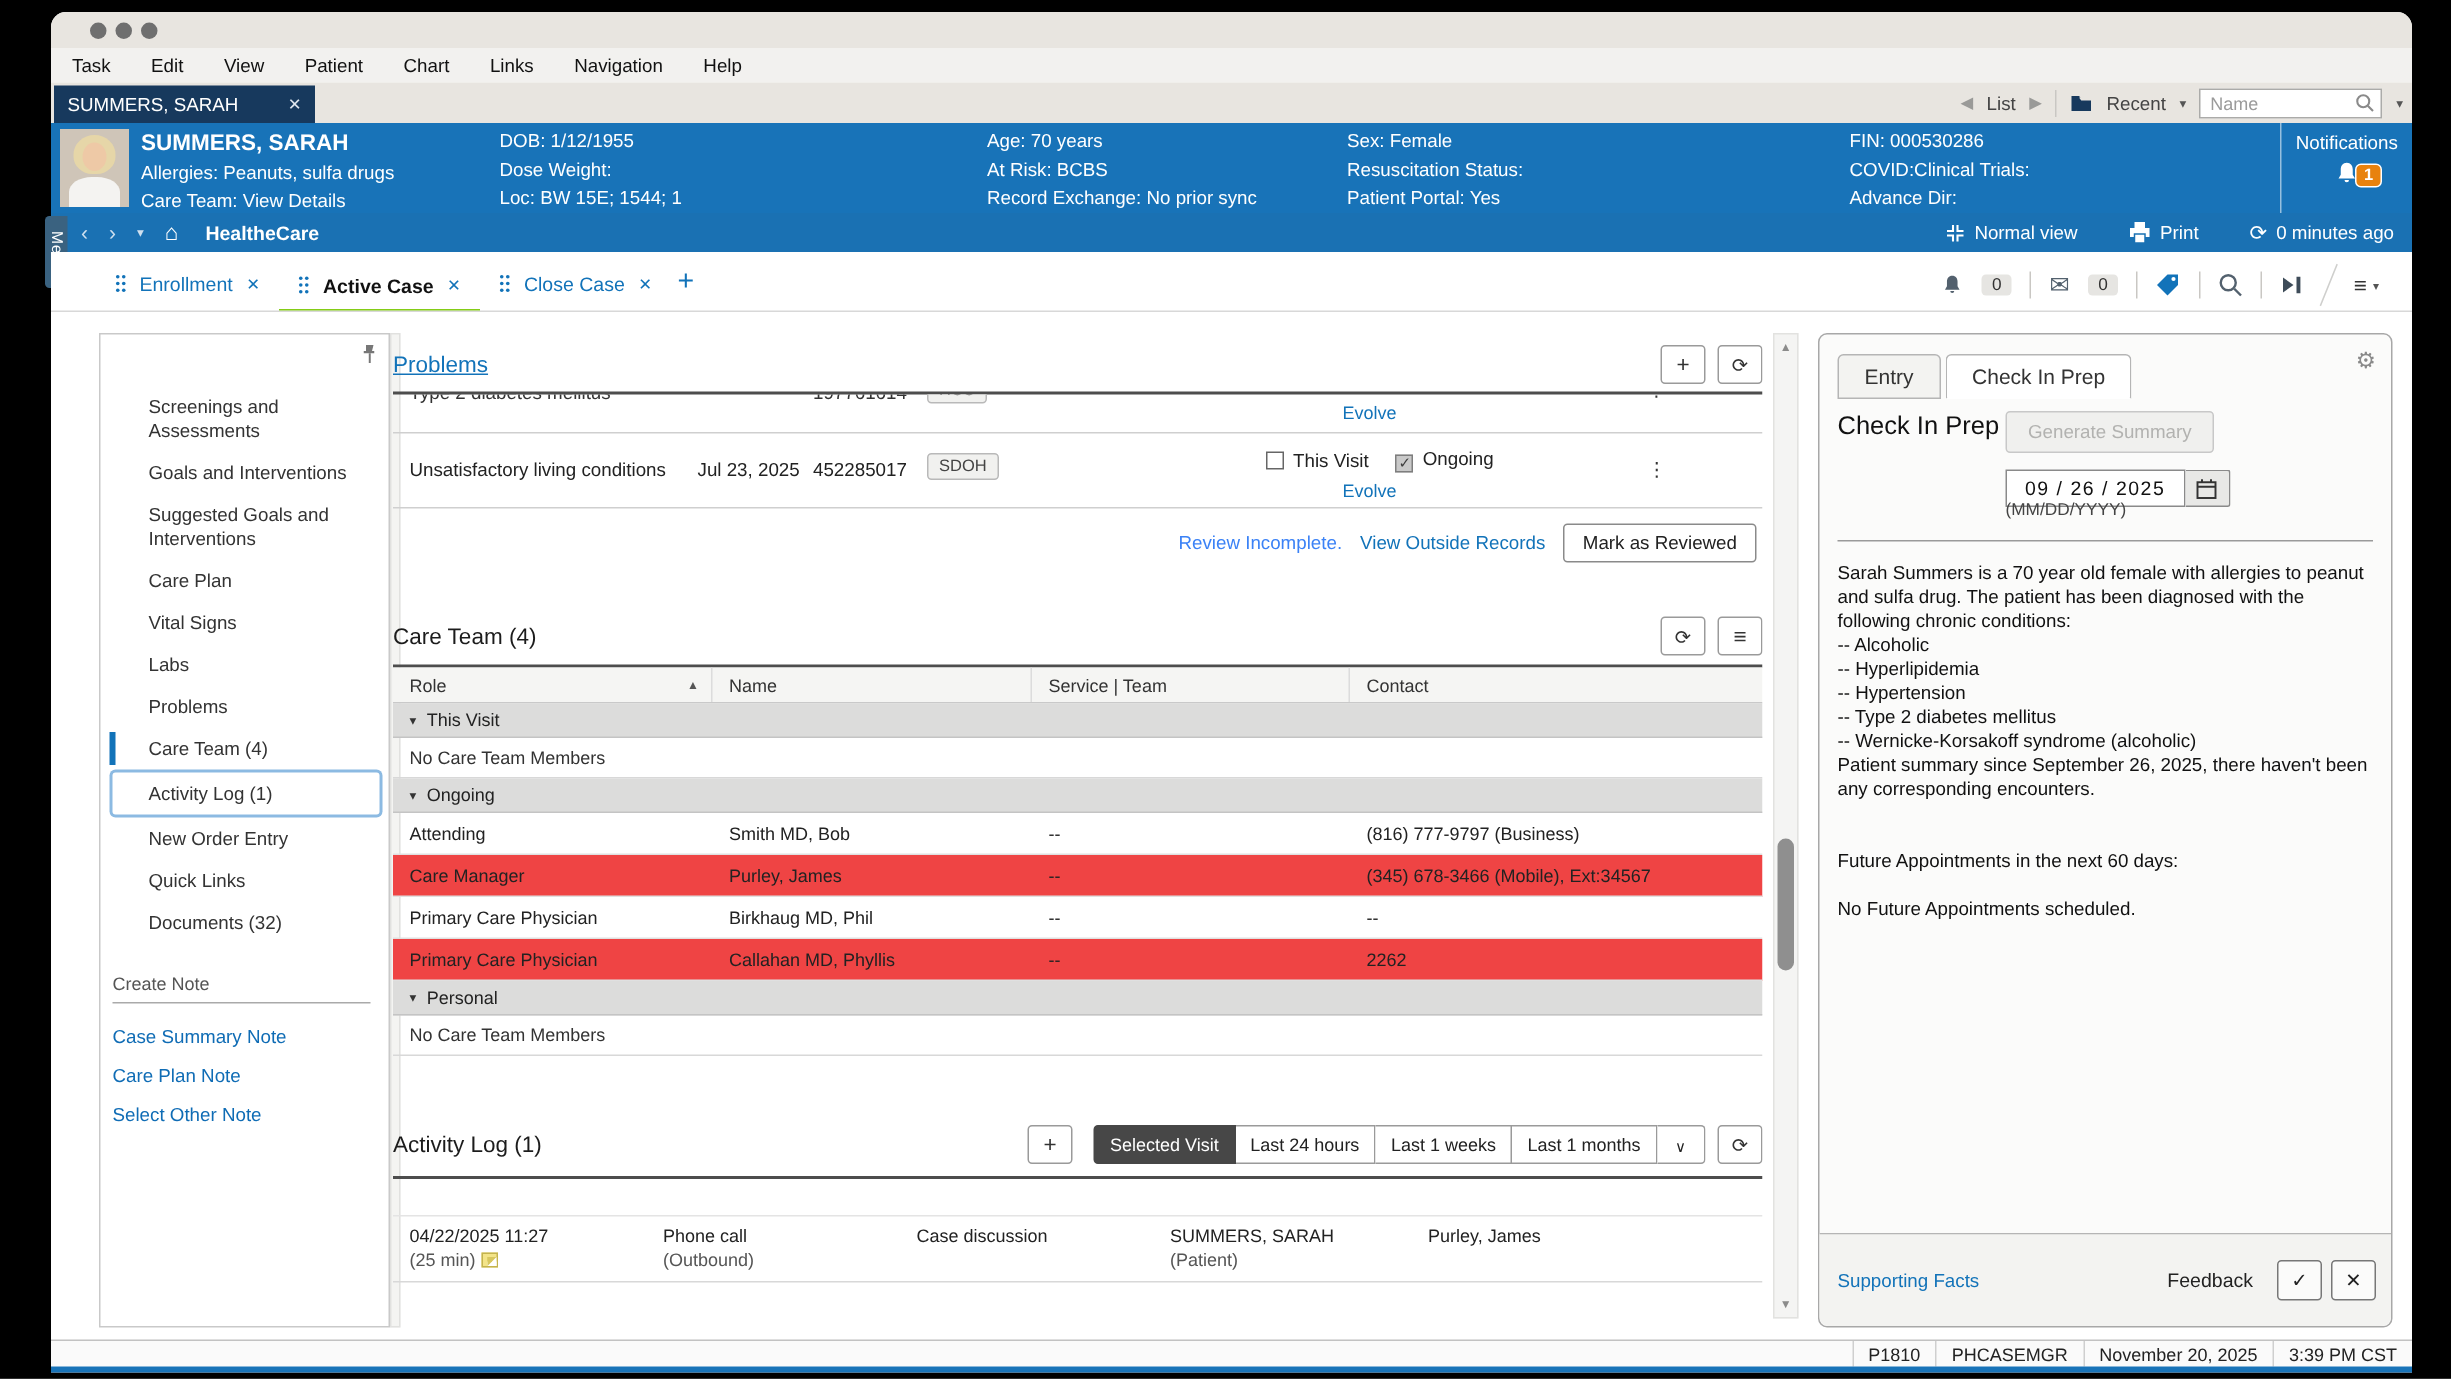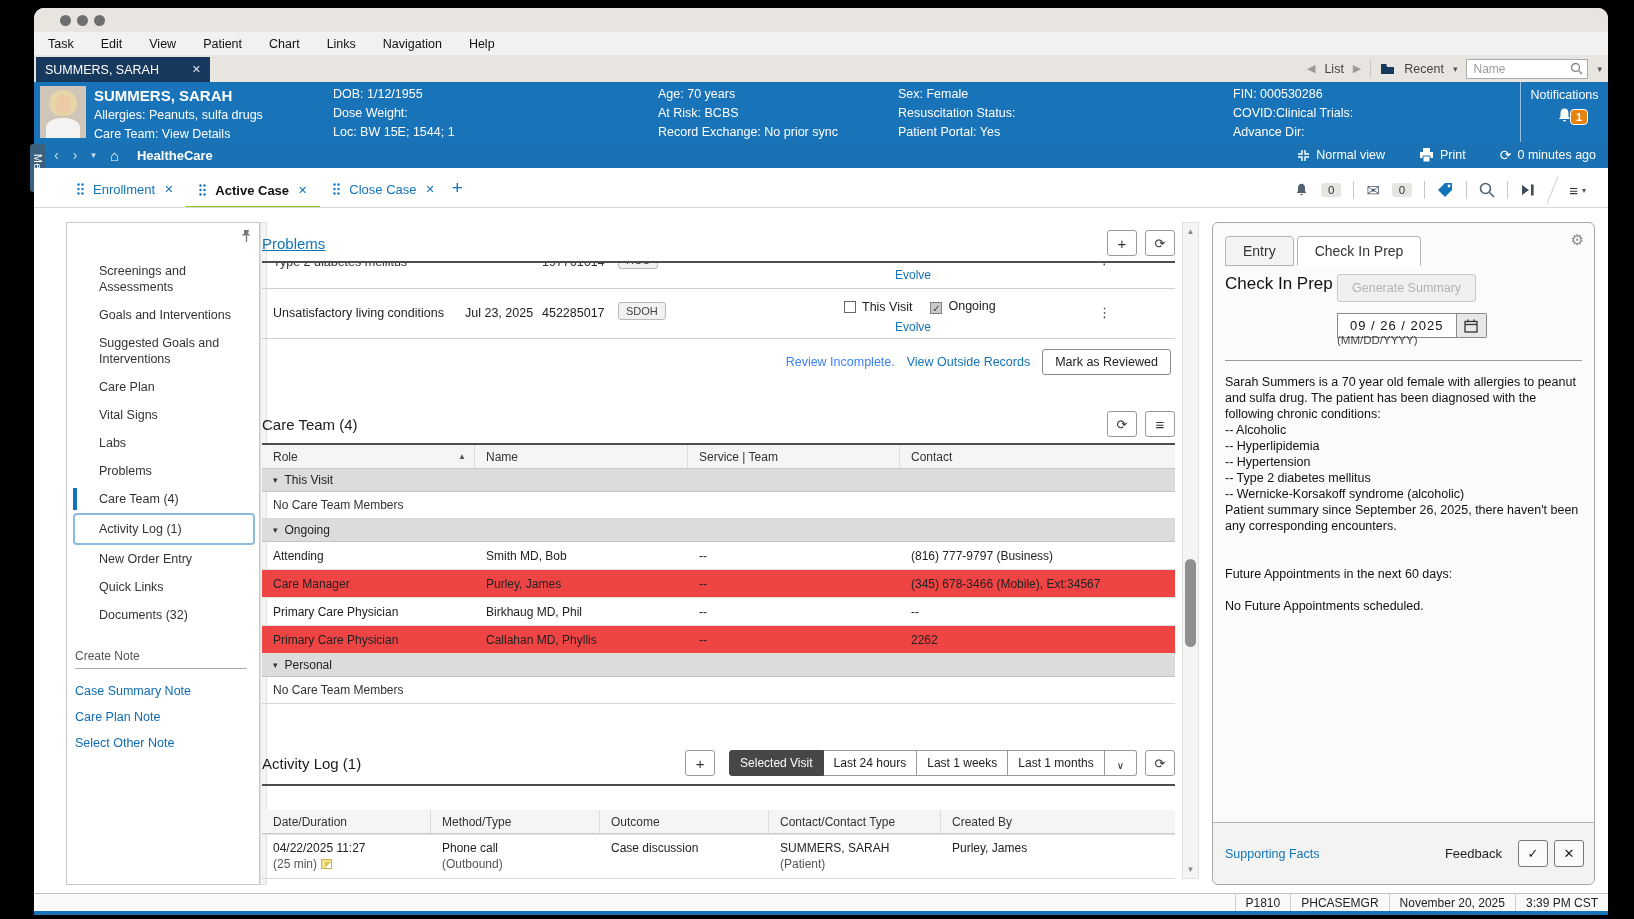--- a/index.html
+++ b/index.html
@@ -524,27 +524,20 @@
           <div class="filters">
             <button class="fbtn sel">Selected Visit</button>
             <button class="fbtn">Last 24 hours</button>
             <button class="fbtn">Last 1 weeks</button>
             <button class="fbtn">Last 1 months</button>
             <button class="fbtn ddb">∨</button>
           </div>
           <div class="sq-btn" style="font-size:13px">⟳</div>
         </div>
         <div class="dark-rule al-rule"></div>
-        <div class="grid5 thead">
-          <div>Date/Duration</div>
-          <div>Method/Type</div>
-          <div>Outcome</div>
-          <div>Contact/Contact Type</div>
-          <div>Created By</div>
-        </div>
         <div class="grid5 al-row">
           <div>
             <span>04/22/2025 11:27</span><br>
             <span class="sub">(25 min)</span><span class="stick"></span>
           </div>
           <div>
             <span>Phone call</span><br>
             <span class="sub">(Outbound)</span>
           </div>
           <div><span>Case discussion</span></div>

